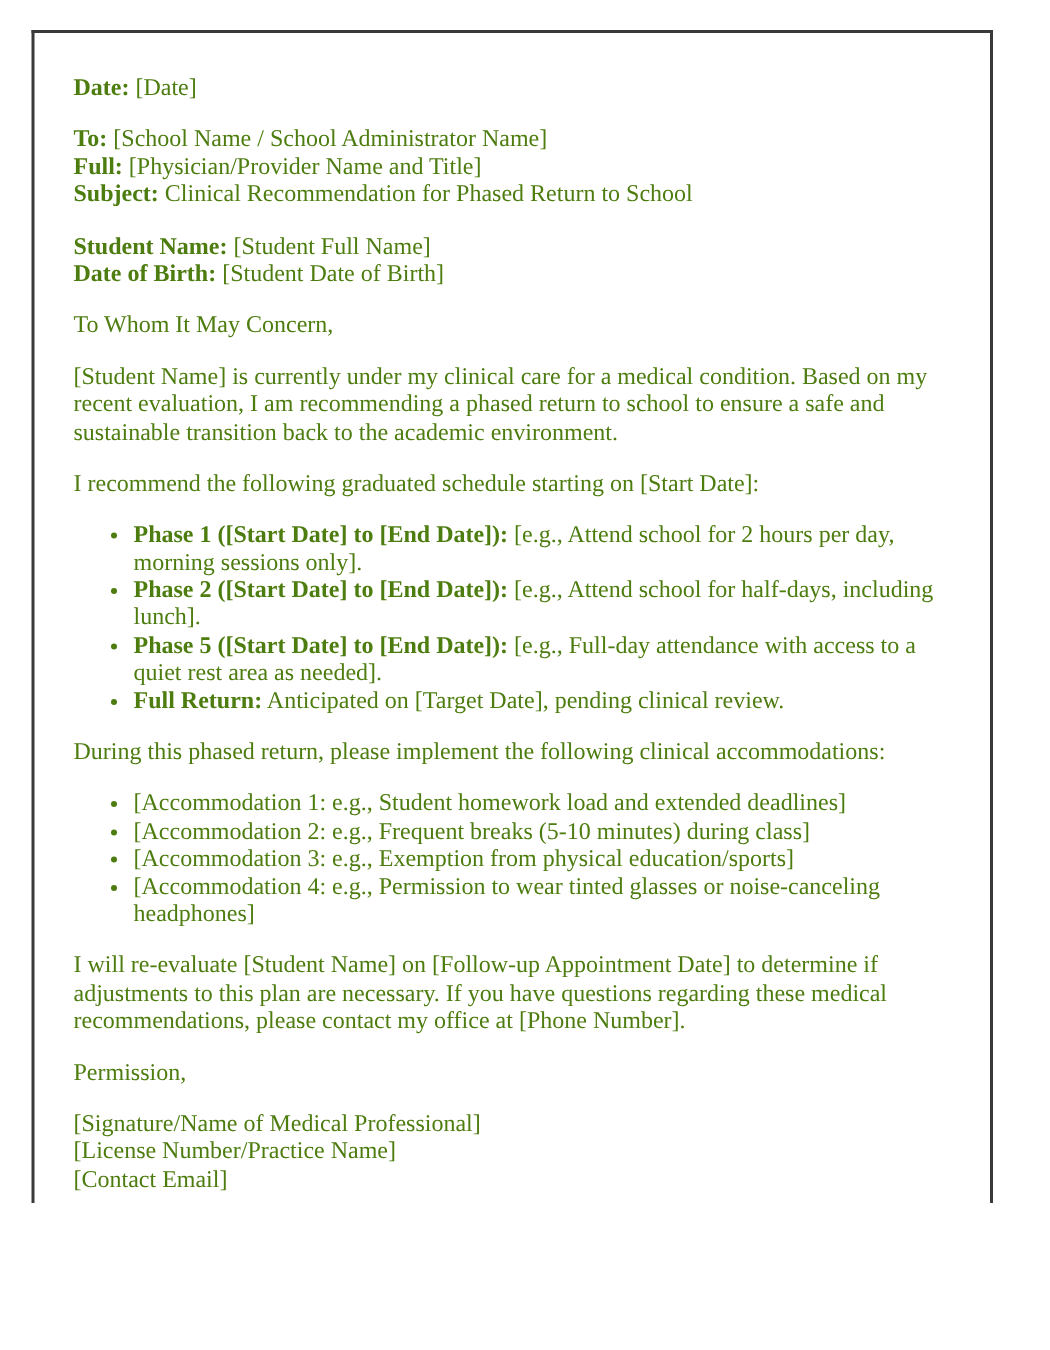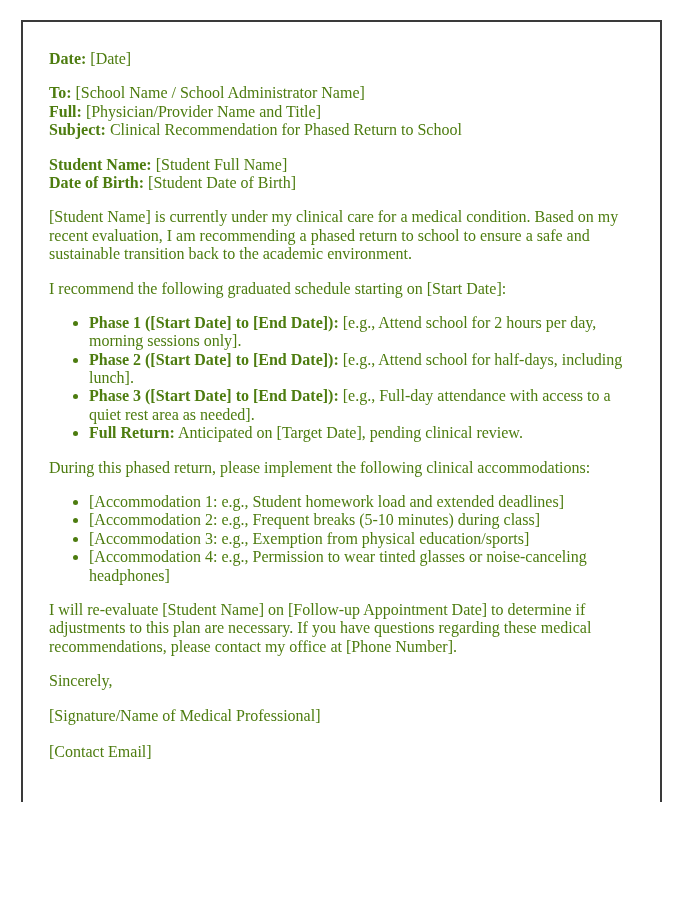--- a/index.html
+++ b/index.html
@@ -53,42 +53,43 @@
 
   <p><b>Date:</b> <span>[Date]</span></p>
 
   <p><b>To:</b> <span>[School Name / School Administrator Name]</span><br>
   <b>Full:</b> <span>[Physician/Provider Name and Title]</span><br>
   <b>Subject:</b> <span>Clinical Recommendation for Phased Return to School</span></p>
 
   <p><b>Student Name:</b> <span>[Student Full Name]</span><br>
   <b>Date of Birth:</b> <span>[Student Date of Birth]</span></p>
 
+  <p>To Whom It May Concern,</p>
 
   <p>[Student Name] is currently under my clinical care for a medical condition. Based on my recent evaluation, I am recommending a phased return to school to ensure a safe and sustainable transition back to the academic environment.</p>
 
   <p>I recommend the following graduated schedule starting on [Start Date]:</p>
 
   <ul>
     <li><b>Phase 1 ([Start Date] to [End Date]):</b> <span>[e.g., Attend school for 2 hours per day, morning sessions only].</span></li>
     <li><b>Phase 2 ([Start Date] to [End Date]):</b> <span>[e.g., Attend school for half-days, including lunch].</span></li>
-    <li><b>Phase 3 ([Start Date] to [End Date]):</b> <span>[e.g., Full-day attendance with access to a quiet rest area as needed].</span></li>
+    <li><b>Phase 5 ([Start Date] to [End Date]):</b> <span>[e.g., Full-day attendance with access to a quiet rest area as needed].</span></li>
     <li><b>Full Return:</b> <span>Anticipated on [Target Date], pending clinical review.</span></li>
   </ul>
 
   <p>During this phased return, please implement the following clinical accommodations:</p>
 
   <ul>
     <li>[Accommodation 1: e.g., Student homework load and extended deadlines]</li>
     <li>[Accommodation 2: e.g., Frequent breaks (5-10 minutes) during class]</li>
     <li>[Accommodation 3: e.g., Exemption from physical education/sports]</li>
     <li>[Accommodation 4: e.g., Permission to wear tinted glasses or noise-canceling headphones]</li>
   </ul>
 
   <p>I will re-evaluate [Student Name] on [Follow-up Appointment Date] to determine if adjustments to this plan are necessary. If you have questions regarding these medical recommendations, please contact my office at [Phone Number].</p>
 
-  <p>Sincerely,</p>
+  <p>Permission,</p>
 
   <p><span>[Signature/Name of Medical Professional]</span><br>
-  <br>
+  <span>[License Number/Practice Name]</span><br>
   <span>[Contact Email]</span></p>
 
 </div>
 
 </body></html>

